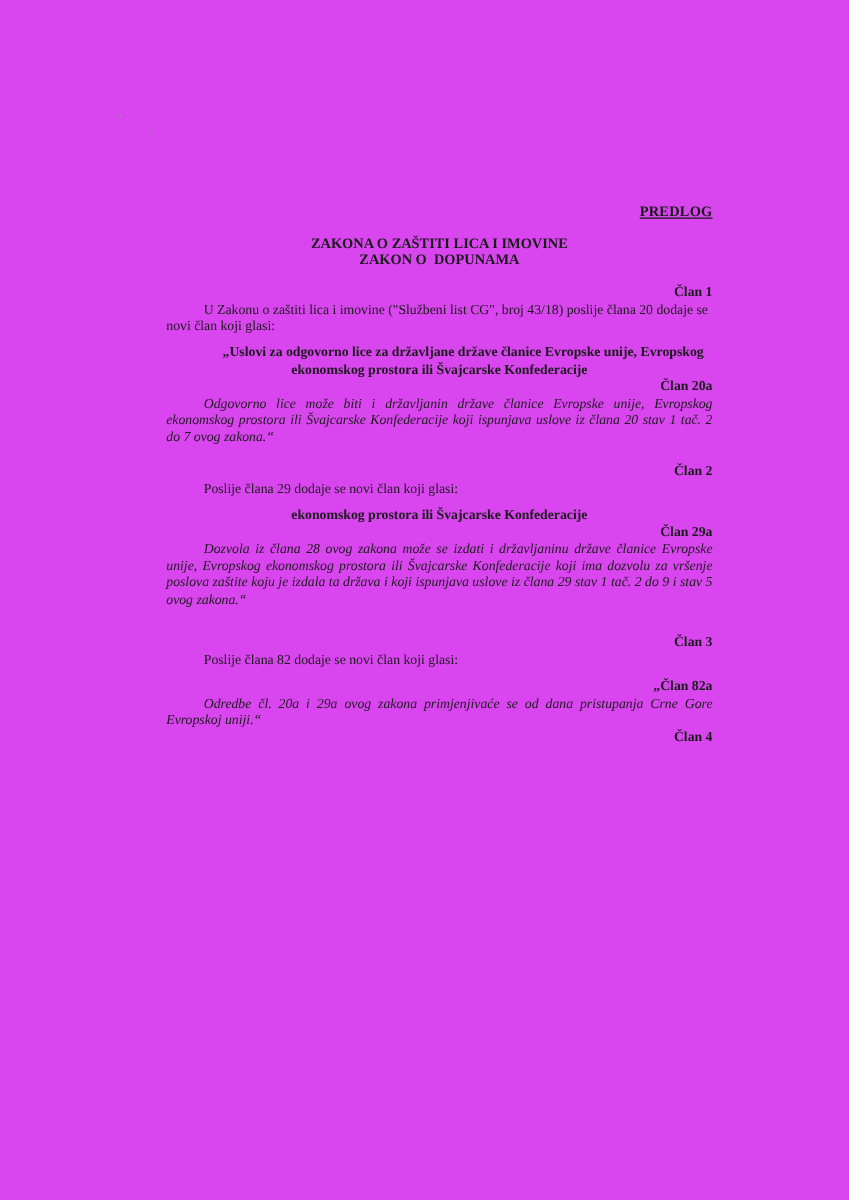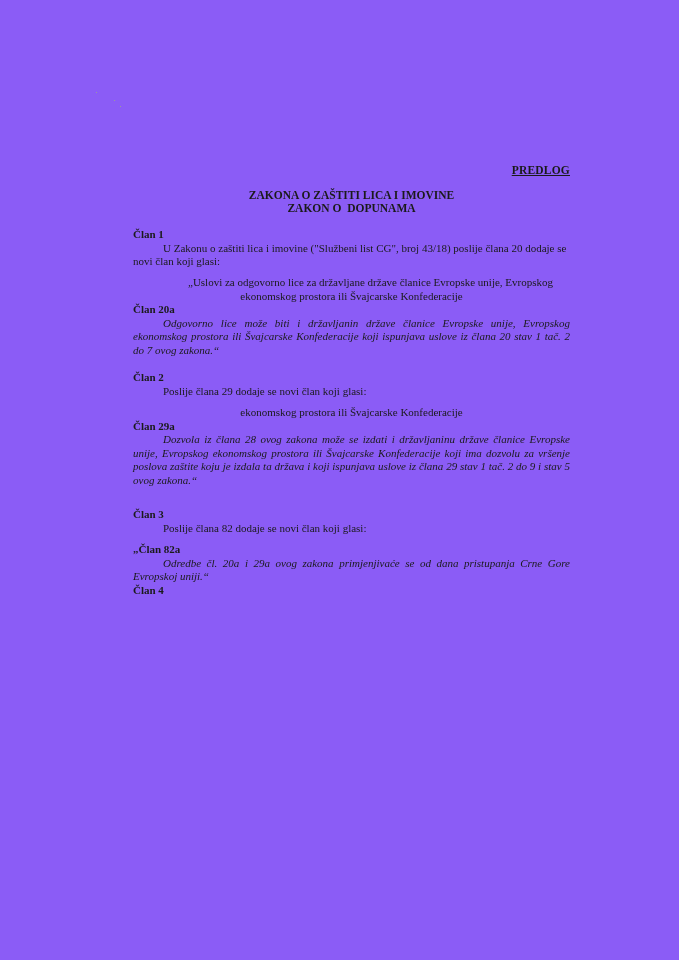--- a/index.html
+++ b/index.html
@@ -1,28 +1,28 @@
 <!DOCTYPE html>
 <html><head>
 <meta charset="utf-8">
 <style>
   html, body { margin:0; padding:0; background:#ffffff; }
   body { width:679px; height:960px; position:relative; overflow:hidden;
          font-family:"Liberation Serif","DejaVu Serif",serif; color:#1a1a1a; }
-  .page { position:absolute; left:0; top:0; width:679px; height:960px; background:#8b5cf6; }
+  .page { position:absolute; left:0; top:0; width:679px; height:960px; background:#d946ef; }
   .specks { position:absolute; left:96px; top:92px; width:30px; height:20px; }
   .speck { position:absolute; width:1px; height:1px; background:#9a9a9a; }
   .content { position:absolute; left:133px; top:0; width:437px; }
   .predlog { position:absolute; top:164px; right:0; font-weight:bold; font-size:11.5px; text-decoration:underline; letter-spacing:0.2px; }
   .title { position:absolute; top:189px; left:0; width:100%; text-align:center; font-weight:bold; font-size:11.5px; line-height:13px; }
   .block { position:absolute; left:0; width:100%; font-size:11px; line-height:13.6px; }
-  .heading { text-align:left; font-weight:bold; font-size:11px; line-height:13.6px; }
+  .heading { text-align:right; font-weight:bold; font-size:11px; line-height:13.6px; }
   .para { text-align:justify; text-indent:30px;font-style:italic; }
   .para-plain { text-indent:30px; }
-  .quote-title { font-weight:normal; text-align:center; font-size:11px; line-height:13.6px; padding-left:38px; }
+  .quote-title { font-weight:bold; text-align:center; font-size:11px; line-height:13.6px; padding-left:38px; }
   .quote-title .l2 { display:block; padding-right:38px; }
 </style>
 </head>
 <body>
 
 <div class="page">
   <div class="specks">
     <span class="speck" style="left:0;top:0;"></span>
     <span class="speck" style="left:18px;top:8px;"></span>
     <span class="speck" style="left:24px;top:14px;"></span>

